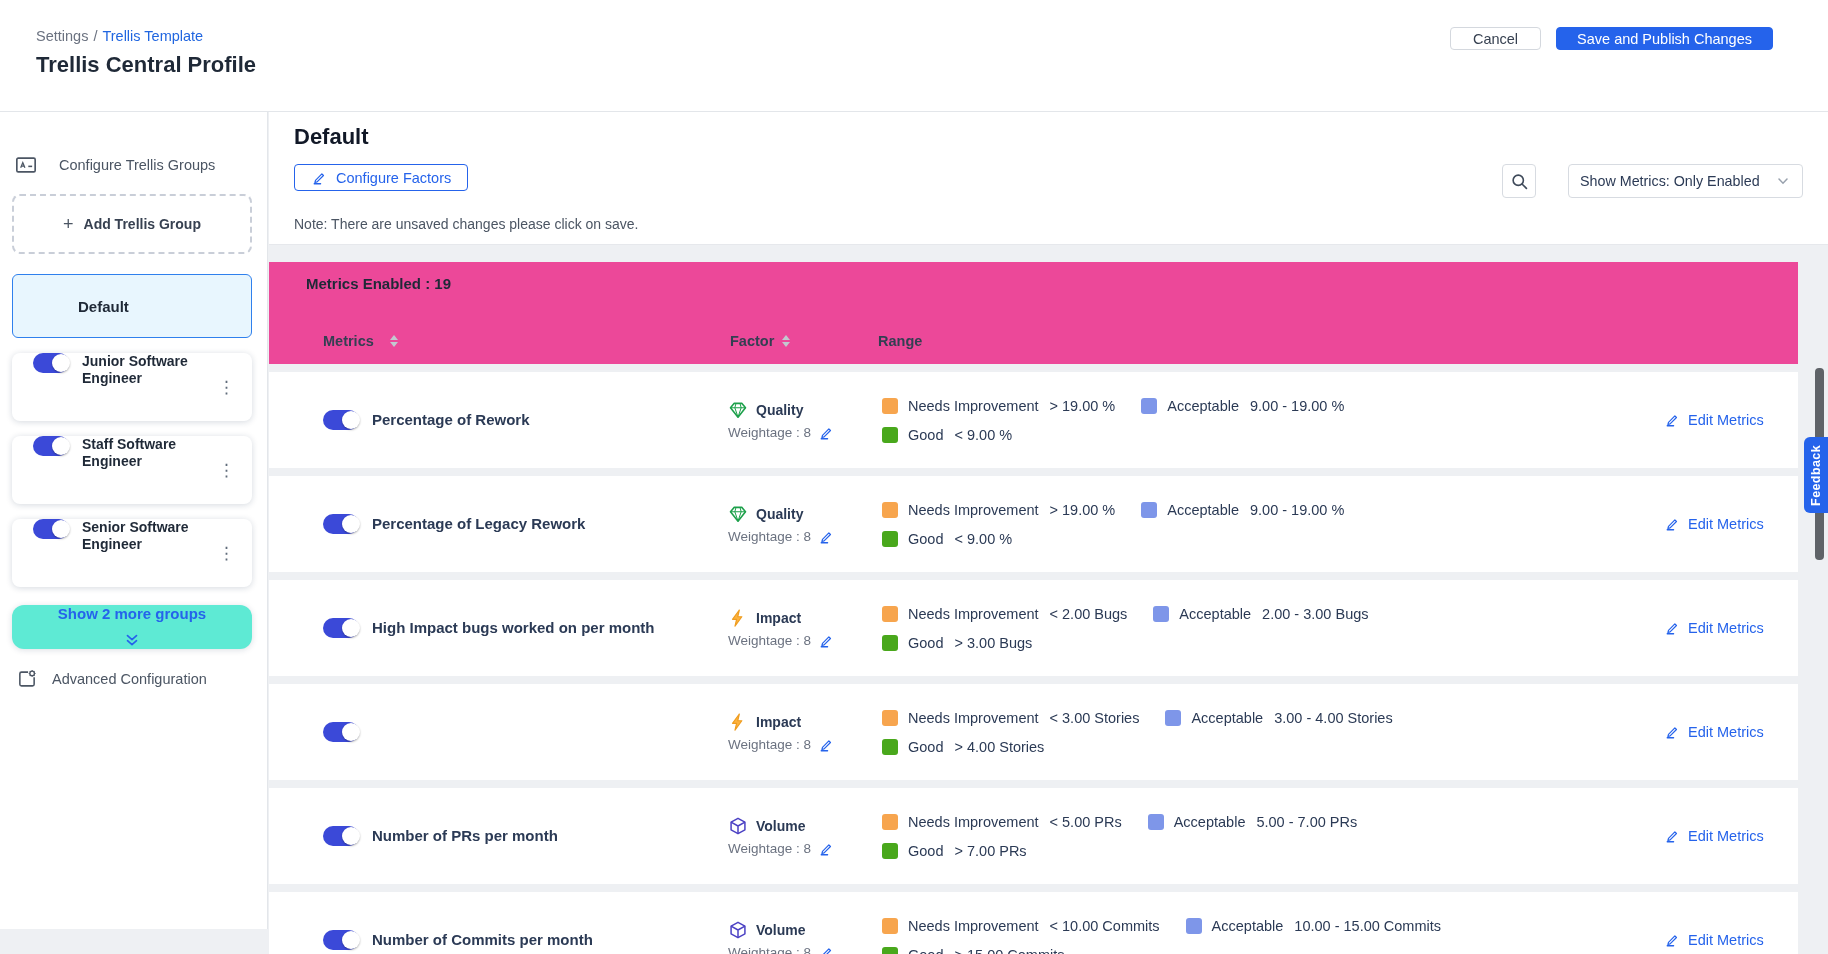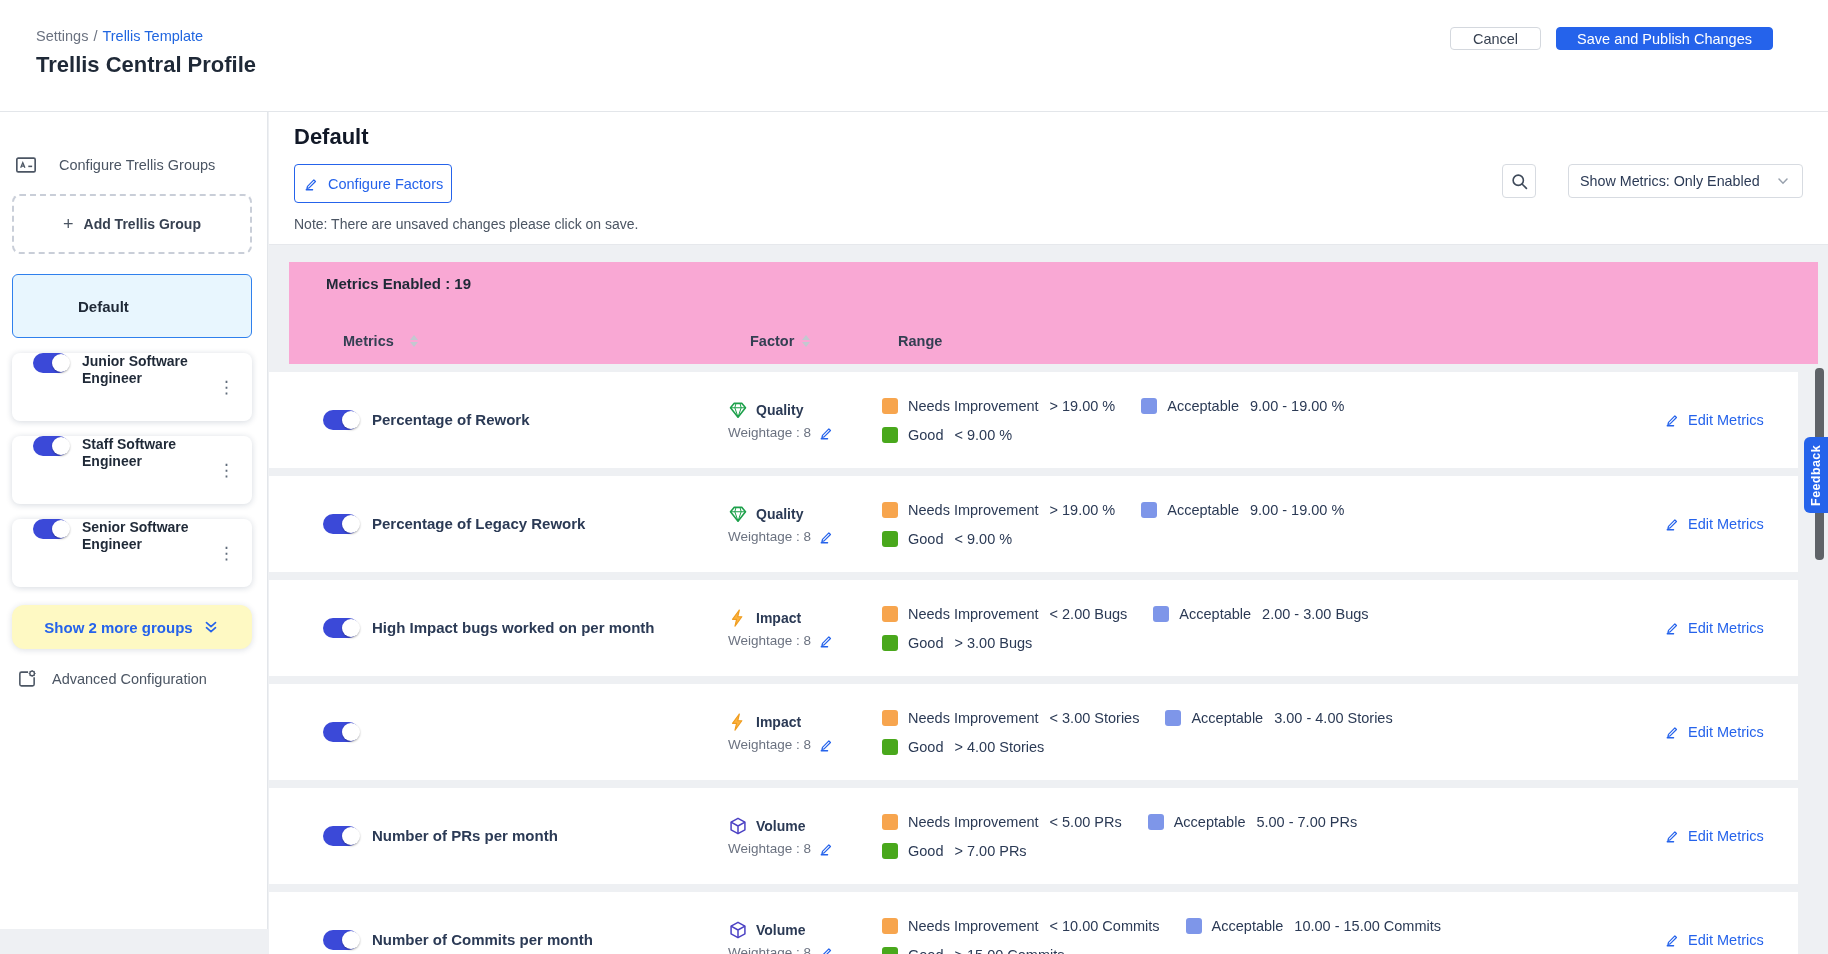--- a/index.html
+++ b/index.html
@@ -29,43 +29,43 @@
              display:flex; align-items:center; justify-content:center; gap:10px; color:#374151; font-weight:700; font-size:14px; cursor:pointer; background:#fff; }
   .plus-glyph { font-size:18px; font-weight:400; color:#4b5563; line-height:1; }
   .default-card { position:absolute; left:12px; top:162px; width:240px; height:64px; background:#e8f6fe; border:1px solid #2f80ed; border-radius:6px;
                   display:flex; align-items:center; cursor:pointer; }
   .default-card span { padding-left:65px; font-weight:700; font-size:15px; color:#1f2937; }
   .group-card { position:absolute; left:12px; width:240px; height:68px; background:#fff; border-radius:8px;
                 box-shadow:0 1px 6px rgba(23,43,77,.18); display:flex; align-items:flex-start; cursor:pointer; }
   .group-card .toggle { margin-left:21px; flex:none; }
   .group-name { margin-left:13px; width:132px; font-size:14px; font-weight:700; color:#1f2937; line-height:1.2; }
   .kebab { position:absolute; right:13px; top:50%; transform:translateY(-50%); color:#5f6b7a; font-size:17px; cursor:pointer; padding:2px 4px; }
-  .show-more-card { position:absolute; left:12px; top:493px; width:240px; height:44px; background:#fef9c3; border-radius:12px;
+  .show-more-card { position:absolute; left:12px; top:493px; width:240px; height:44px; background:#5eead4; border-radius:12px;
                     box-shadow:0 1px 6px rgba(23,43,77,.15); display:flex; align-items:center; justify-content:center; gap:9px;
-                    color:#2563eb; font-size:15px; font-weight:600; cursor:pointer; }
+                    color:#2563eb; font-size:15px; font-weight:600; cursor:pointer;flex-direction:column; }
   .advanced { position:absolute; left:16px; top:556px; display:flex; align-items:center; gap:14px; color:#4b5563; font-size:14.5px; font-weight:500; cursor:pointer; }
 
   
   .toggle { width:36px; height:20px; border-radius:10px; background:#3b49d8; position:relative; cursor:pointer; flex:none; }
   .toggle::after { content:""; position:absolute; width:18px; height:18px; border-radius:50%; background:#fff; top:1px; right:-1px;
                    box-shadow:0 1px 2px rgba(0,0,0,.3); }
 
   
   .top-panel { position:absolute; left:269px; top:112px; width:1559px; height:133px; background:#fff; border-bottom:1px solid #e6e8ec; z-index:3; }
   .panel-title { position:absolute; left:25px; top:12px; font-size:22px; font-weight:700; color:#111827; }
-  .configure-btn { position:absolute; left:25px; top:52px; height:39px; display:inline-flex; align-items:center; gap:9px; padding:0 8px;
+  .configure-btn { position:absolute; left:25px; top:52px; height:27px; display:inline-flex; align-items:center; gap:9px; padding:0 16px;
                    background:#fff; border:1px solid #2563eb; border-radius:4px; color:#2563eb; font-size:14.5px; font-weight:500; cursor:pointer; }
   .note { position:absolute; left:25px; top:104px; font-size:14px; color:#4b5563; }
   .search-btn { position:absolute; right:292px; top:52px; width:34px; height:34px; background:#fff; border:1px solid #d7dbe1; border-radius:4px;
                 display:flex; align-items:center; justify-content:center; cursor:pointer; }
   .metrics-filter { position:absolute; right:25px; top:52px; width:235px; height:34px; background:#fff; border:1px solid #d7dbe1; border-radius:4px;
                     display:flex; align-items:center; justify-content:space-between; padding:0 11px; font-size:14.3px; color:#2b3a55; cursor:pointer; }
 
   
-  .table-header-block { position:absolute; left:269px; top:262px; width:1529px; height:102px; background:#f9a8d4; z-index:2;margin-left:20px; }
+  .table-header-block { position:absolute; left:269px; top:262px; width:1529px; height:102px; background:#ec4899; z-index:2; }
   .metrics-summary { position:absolute; left:37px; top:13px; font-size:15px; font-weight:700; color:#1f2937; }
   .col-head { position:absolute; bottom:15px; display:flex; align-items:center; gap:8px; font-size:14.5px; font-weight:600; color:#333f52; cursor:pointer; }
   .col-metrics { left:54px;gap:16px; } .col-factor { left:461px; } .col-range { left:609px; cursor:default; }
   .sort { display:inline-flex; flex-direction:column; gap:2px; }
   .sort i { width:0; height:0; border-left:4px solid transparent; border-right:4px solid transparent; display:block; }
   .sort .up { border-bottom:5px solid #c3c8d0; }
   .sort .down { border-top:5px solid #c3c8d0; }
 
   .rows { position:absolute; left:269px; top:372px; width:1529px; z-index:2; }
   .row { height:96px; background:#fff; margin-bottom:8px; position:relative; }

